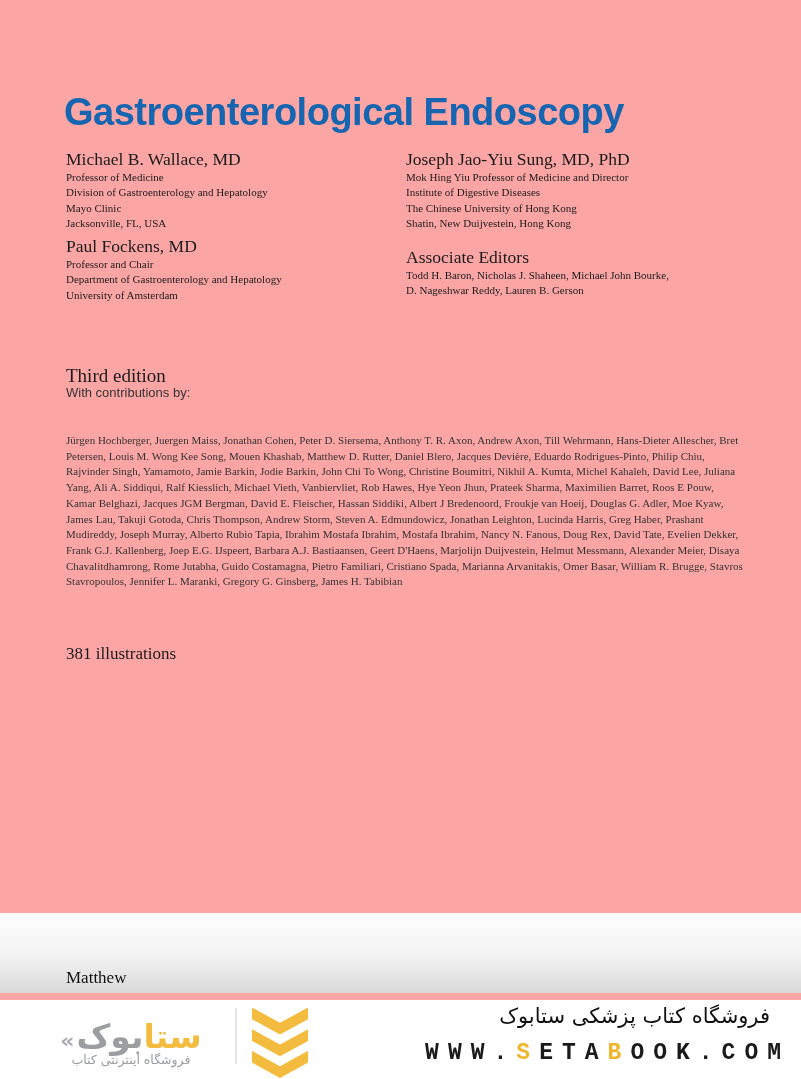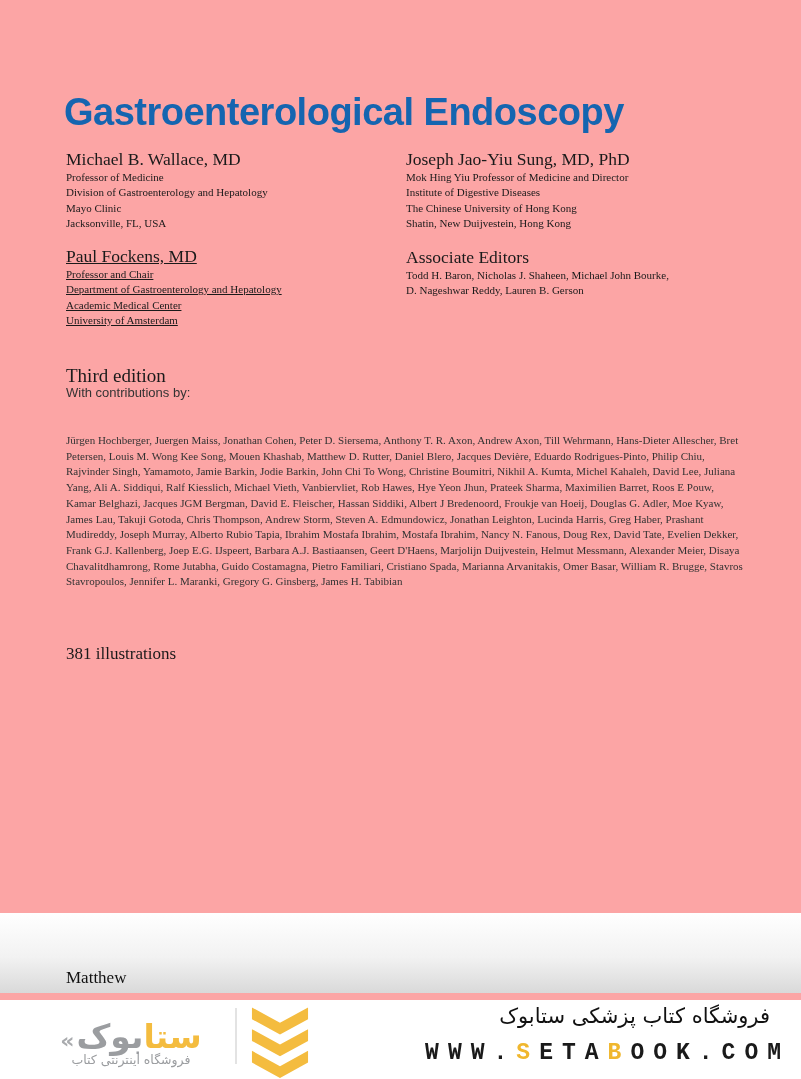--- a/index.html
+++ b/index.html
@@ -17,21 +17,21 @@
     font-family:"Liberation Sans", sans-serif;
     font-weight:bold;
     font-size:38px;
     letter-spacing:-0.5px;
     color:#1565b0;
     white-space:nowrap;
   }
   .editor-block{position:absolute;width:340px;}
   .pos-a{left:66px;top:149px;}
   .pos-b{left:406px;top:149px;}
-  .pos-c{left:66px;top:246px;text-decoration:underline;}
+  .pos-c{left:66px;top:236px;}
   .pos-d{left:406px;top:247px;}
   .editor-name{
     font-size:17.5px;line-height:21px;
     color:#1a1a1a;
   }
   .editor-line{
     font-size:11px;line-height:15.3px;
     color:#1a1a1a;
   }
   .edition{
@@ -123,21 +123,20 @@
     <div class="editor-line">Mok Hing Yiu Professor of Medicine and Director</div>
     <div class="editor-line">Institute of Digestive Diseases</div>
     <div class="editor-line">The Chinese University of Hong Kong</div>
     <div class="editor-line">Shatin, New Duijvestein, Hong Kong</div>
   </div>
 
   <div class="editor-block pos-c">
     <div class="editor-name">Paul Fockens, MD</div>
     <div class="editor-line">Professor and Chair</div>
     <div class="editor-line">Department of Gastroenterology and Hepatology</div>
-    <div class="editor-line">Academic Medical Center</div>
     <div class="editor-line">University of Amsterdam</div>
   </div>
 
   <div class="editor-block pos-d">
     <div class="editor-name">Associate Editors</div>
     <div class="editor-line">Todd H. Baron, Nicholas J. Shaheen, Michael John Bourke,</div>
     <div class="editor-line">D. Nageshwar Reddy, Lauren B. Gerson</div>
   </div>
 
   <div class="edition">Third edition</div>

